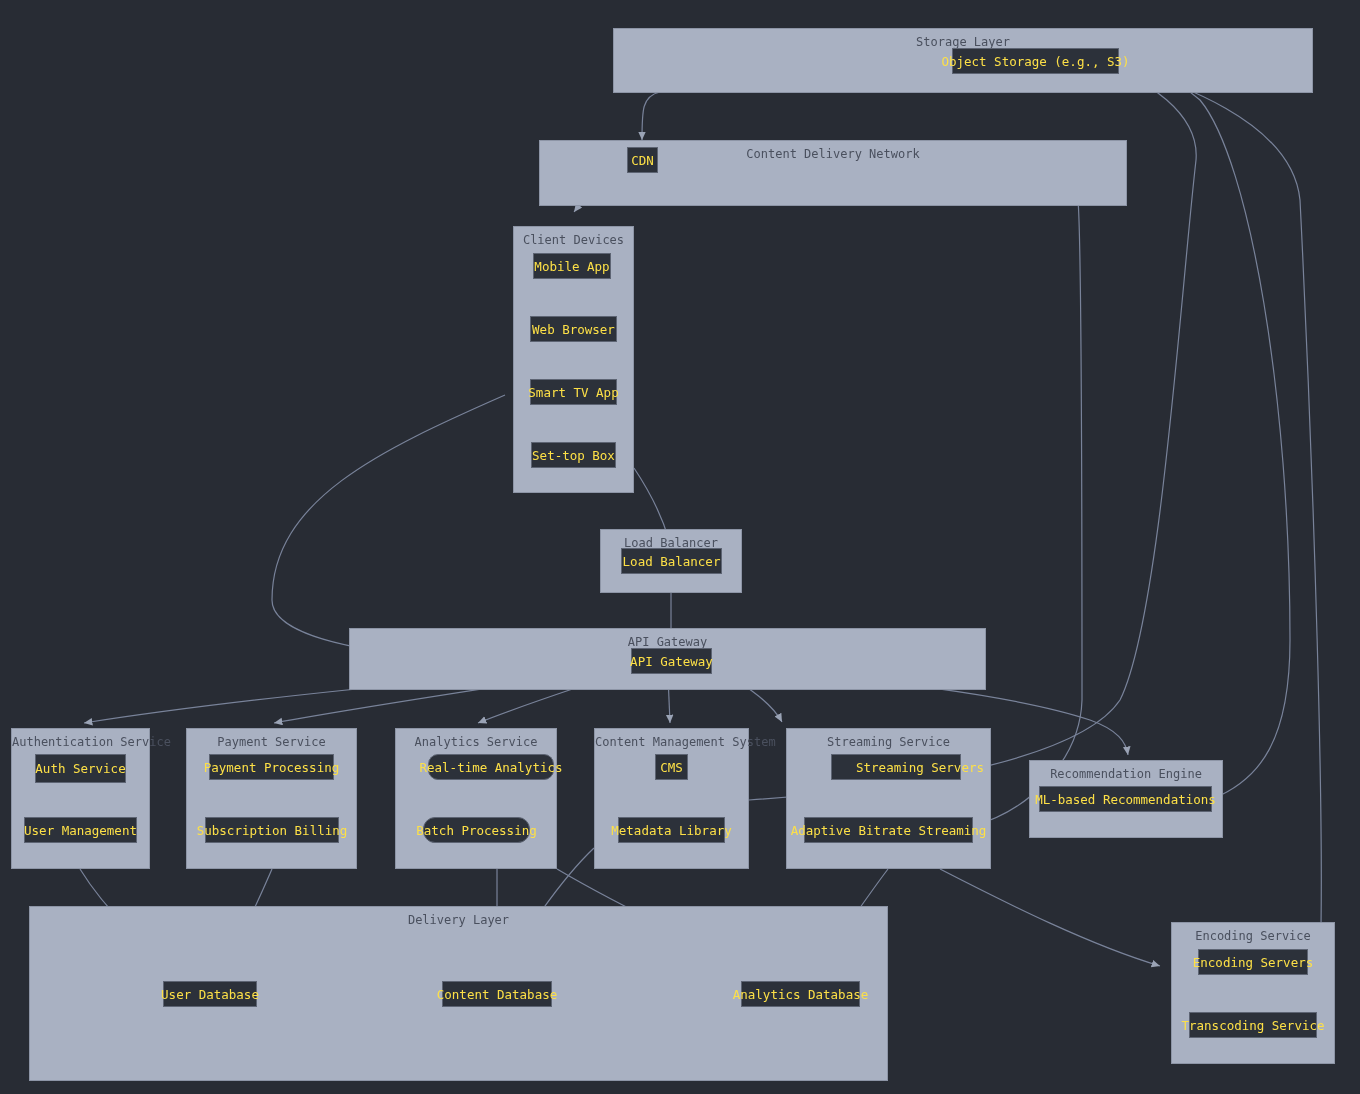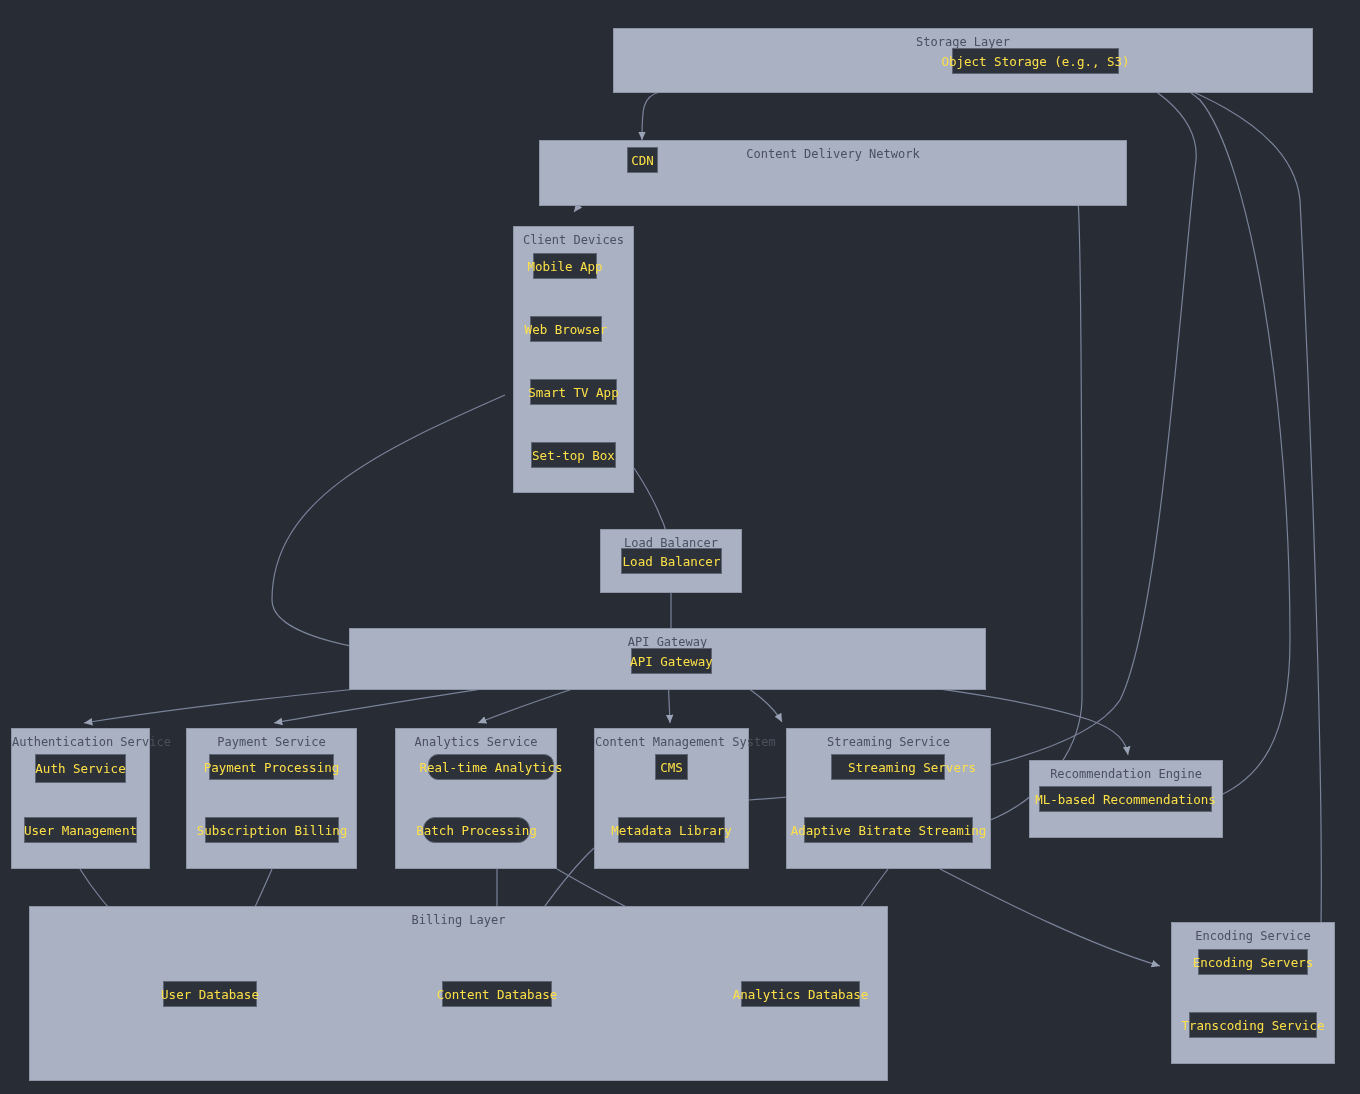--- a/index.html
+++ b/index.html
@@ -123,44 +123,44 @@
       <div class="cluster" style="left: 594px; top: 728px; width: 155px; height: 141px;">
         <div class="cluster-label">Content Management System</div>
       </div>
       <div class="cluster" style="left: 786px; top: 728px; width: 205px; height: 141px;">
         <div class="cluster-label">Streaming Service</div>
       </div>
       <div class="cluster" style="left: 1029px; top: 760px; width: 194px; height: 78px;">
         <div class="cluster-label">Recommendation Engine</div>
       </div>
       <div class="cluster" style="left: 29px; top: 906px; width: 859px; height: 175px;">
-        <div class="cluster-label">Billing Layer</div>
+        <div class="cluster-label">Delivery Layer</div>
       </div>
       <div class="cluster" style="left: 1171px; top: 922px; width: 164px; height: 142px;">
         <div class="cluster-label">Encoding Service</div>
       </div>
     </div>
   <div id="node-layer">
       <div class="node" style="left: 952px; top: 48px; width: 167px; height: 26px;">Object Storage (e.g., S3)</div>
       <div class="node" style="left: 627px; top: 147px; width: 31px; height: 26px;">CDN</div>
-      <div class="node" style="left: 533px; top: 253px; width: 64px; height: 26px;">Mobile App</div>
-      <div class="node" style="left: 530px; top: 316px; width: 72px; height: 26px;">Web Browser</div>
+      <div class="node" style="left: 533px; top: 253px; width: 78px; height: 26px;">Mobile App</div>
+      <div class="node" style="left: 530px; top: 316px; width: 87px; height: 26px;">Web Browser</div>
       <div class="node" style="left: 530px; top: 379px; width: 87px; height: 26px;">Smart TV App</div>
       <div class="node" style="left: 531px; top: 442px; width: 85px; height: 26px;">Set-top Box</div>
       <div class="node" style="left: 621px; top: 548px; width: 101px; height: 26px;">Load Balancer</div>
       <div class="node" style="left: 631px; top: 648px; width: 81px; height: 26px;">API Gateway</div>
       <div class="node" style="left: 35px; top: 754px; width: 91px; height: 29px;">Auth Service</div>
       <div class="node" style="left: 24px; top: 817px; width: 113px; height: 26px;">User Management</div>
       <div class="node" style="left: 209px; top: 754px; width: 125px; height: 26px;">Payment Processing</div>
       <div class="node" style="left: 205px; top: 817px; width: 134px; height: 26px;">Subscription Billing</div>
       <div class="node" style="left: 428px; top: 754px; width: 126px; height: 26px; border-radius: 10px;">Real-time Analytics</div>
       <div class="node" style="left: 423px; top: 817px; width: 107px; height: 26px; border-radius: 12px;">Batch Processing</div>
       <div class="node" style="left: 655px; top: 754px; width: 33px; height: 26px;">CMS</div>
       <div class="node" style="left: 618px; top: 817px; width: 107px; height: 26px;">Metadata Library</div>
-      <div class="node" style="left: 831px; top: 754px; width: 114px; height: 26px; padding-left: 48px;">Streaming Servers</div>
+      <div class="node" style="left: 831px; top: 754px; width: 130px; height: 26px; padding-left: 48px;">Streaming Servers</div>
       <div class="node" style="left: 804px; top: 817px; width: 169px; height: 26px;">Adaptive Bitrate Streaming</div>
       <div class="node" style="left: 1039px; top: 786px; width: 173px; height: 26px;">ML-based Recommendations</div>
       <div class="node" style="left: 163px; top: 981px; width: 94px; height: 26px;">User Database</div>
       <div class="node" style="left: 442px; top: 981px; width: 110px; height: 26px;">Content Database</div>
       <div class="node" style="left: 741px; top: 981px; width: 119px; height: 26px;">Analytics Database</div>
       <div class="node" style="left: 1198px; top: 949px; width: 110px; height: 26px;">Encoding Servers</div>
       <div class="node" style="left: 1189px; top: 1012px; width: 128px; height: 26px;">Transcoding Service</div>
     </div>
 
 </div>

